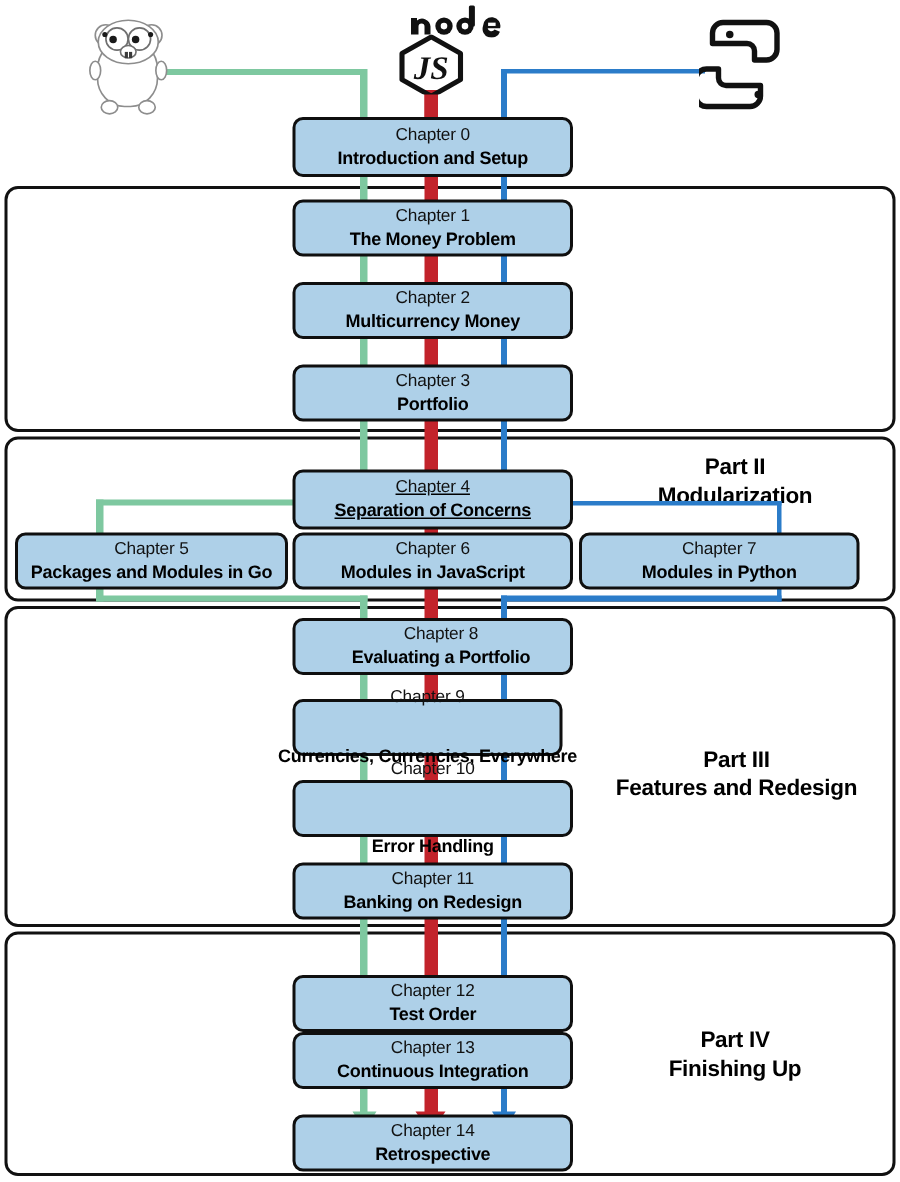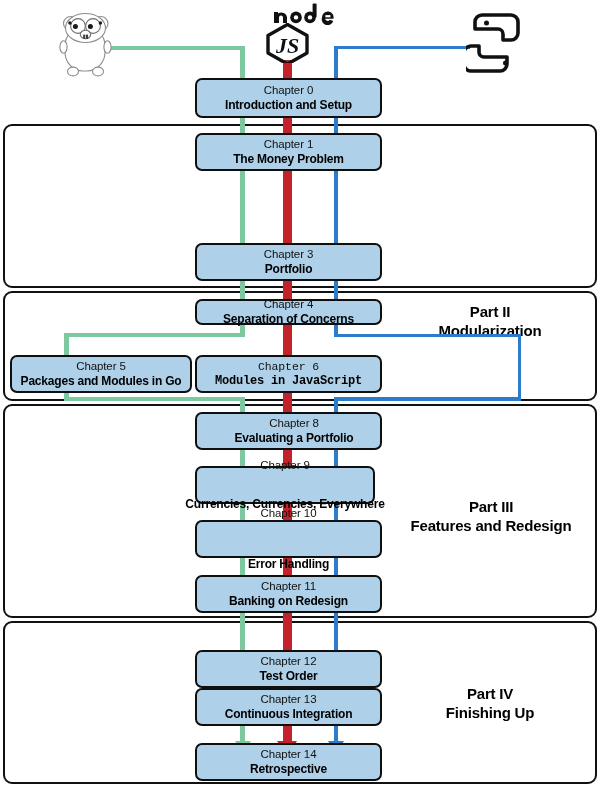--- a/index.html
+++ b/index.html
@@ -110,41 +110,49 @@
   <div class="chapter" style="left:195px;top:78px;width:187px;height:40px;">
     <span class="num">Chapter 0</span>
     <span class="ttl">Introduction and Setup</span>
   </div>
 
   <div class="chapter" style="left:195px;top:133px;width:187px;height:38px;">
     <span class="num">Chapter 1</span>
     <span class="ttl">The Money Problem</span>
   </div>
 
+  <div class="chapter" style="left:195px;top:188px;width:187px;height:38px;">
+    <span class="num">Chapter 2</span>
+    <span class="ttl">Multicurrency Money</span>
+  </div>
 
   <div class="chapter" style="left:195px;top:243px;width:187px;height:38px;">
     <span class="num">Chapter 3</span>
     <span class="ttl">Portfolio</span>
   </div>
 
-  <div class="chapter" style="left:195px;top:299px;width:187px;height:26px;">
+  <div class="chapter" style="left:195px;top:313px;width:187px;height:40px;text-decoration:underline;">
     <span class="num">Chapter 4</span>
     <span class="ttl">Separation of Concerns</span>
   </div>
 
   <div class="chapter" style="left:10px;top:355px;width:182px;height:38px;">
     <span class="num">Chapter 5</span>
     <span class="ttl">Packages and Modules in Go</span>
   </div>
 
-  <div class="chapter" style="left:195px;top:355px;width:187px;height:38px;font-family:Liberation Mono, monospace;">
+  <div class="chapter" style="left:195px;top:355px;width:187px;height:38px;">
     <span class="num">Chapter 6</span>
     <span class="ttl">Modules in JavaScript</span>
   </div>
 
+  <div class="chapter" style="left:386px;top:355px;width:187px;height:38px;">
+    <span class="num">Chapter 7</span>
+    <span class="ttl">Modules in Python</span>
+  </div>
 
   <div class="chapter" style="left:195px;top:412px;width:187px;height:38px;padding-left:11px;">
     <span class="num">Chapter 8</span>
     <span class="ttl">Evaluating a Portfolio</span>
   </div>
 
   <div class="chapter" style="left:195px;top:466px;width:180px;height:38px;gap:24px;">
     <span class="num">Chapter 9</span>
     <span class="ttl">Currencies, Currencies, Everywhere</span>
   </div>

